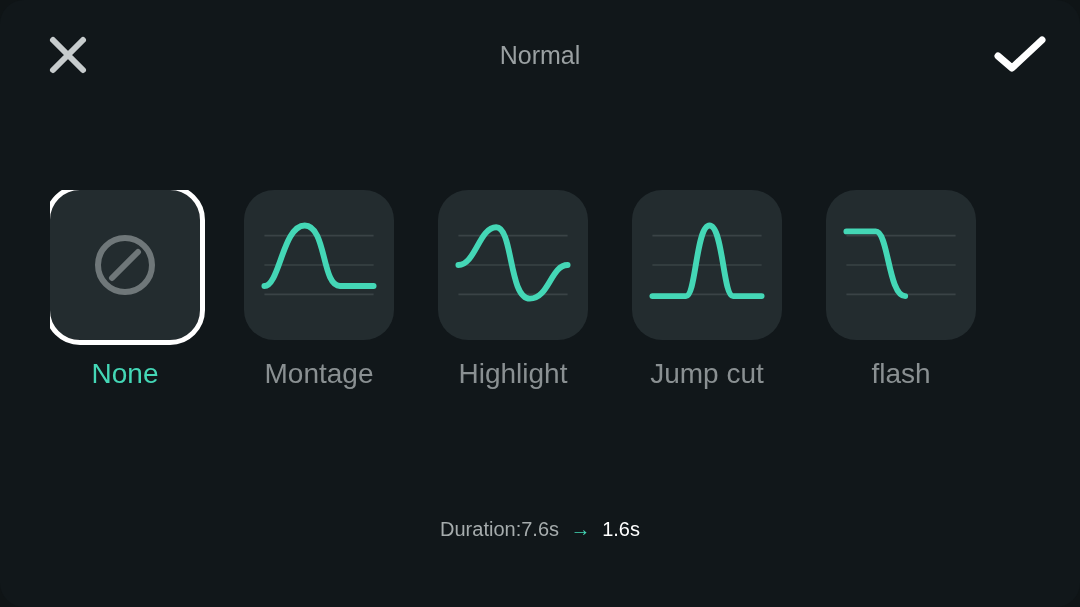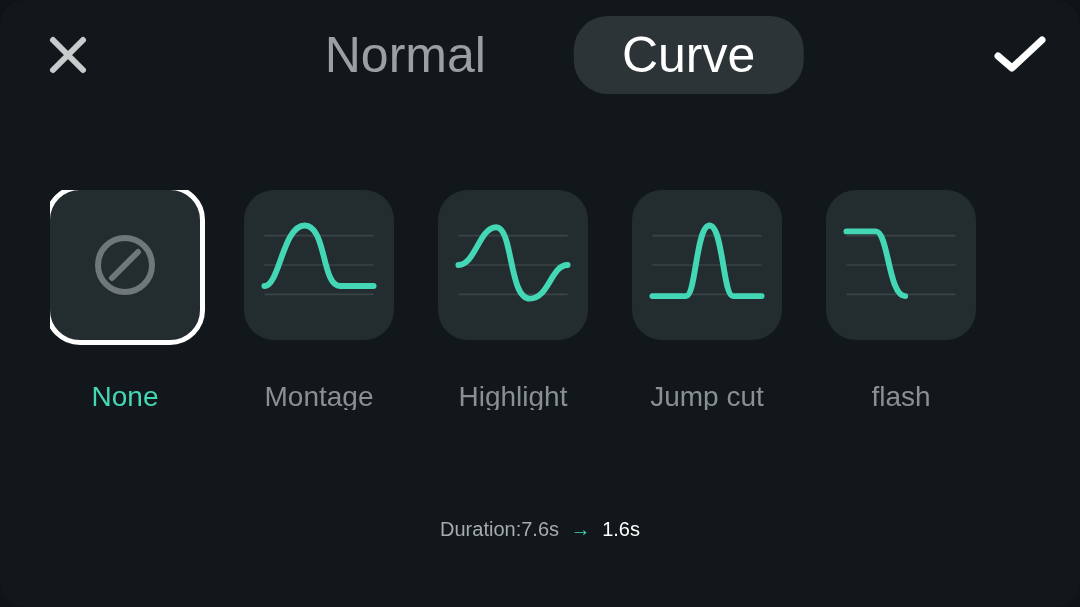--- a/index.html
+++ b/index.html
@@ -4,30 +4,30 @@
 <style>
   * { box-sizing: border-box; margin: 0; padding: 0; }
   html, body { width: 1080px; height: 607px; background: #0f1416; font-family: -apple-system, Helvetica, Arial, sans-serif; overflow: hidden; }
   .root { width: 1080px; height: 607px; position: relative; background: #11171a; border-radius: 24px; }
 
   
   .header { position: absolute; top: 20px; left: 0; right: 0; height: 70px; display: flex; align-items: center; }
   .close-btn { position: absolute; left: 44px; top: 50%; transform: translateY(-50%); width: 48px; height: 48px; display:flex; align-items:center; justify-content:center; cursor:pointer; }
   .confirm-btn { position: absolute; right: 30px; top: 50%; transform: translateY(-50%); width: 60px; height: 48px; display:flex; align-items:center; justify-content:center; cursor:pointer; }
   .tabs { position: absolute; left: 50%; transform: translateX(-50%); display: flex; align-items: center; gap: 40px; }
-  .tab { font-size: 50px; color: #9aa0a2; padding: 10px 48px; border-radius: 34px; cursor:pointer; }
+  .tab { font-size: 25px; color: #9aa0a2; padding: 10px 48px; border-radius: 34px; cursor:pointer; }
   .tab.active { color: #ffffff; background: #2c3437; }
 
   
   .options { position: absolute; top: 190px; left: 50px; right: 0; height: 220px; display: flex; gap: 44px; align-items: flex-start; overflow: hidden; }
   .option { display: flex; flex-direction: column; align-items: center; gap: 18px; cursor:pointer; flex: 0 0 auto; }
   .tile { width: 150px; height: 150px; border-radius: 30px; background: #232c2f; display:flex; align-items:center; justify-content:center; position:relative; }
   .tile.selected { outline: 5px solid #ffffff; outline-offset: 0; }
   .highlight-box { position: absolute; border: 6px solid #f11c1c; pointer-events: none; }
-  .opt-label { font-size: 28px; color: #8a9092; margin-top: 23px; }
+  .opt-label { font-size: 28px; color: #8a9092; }
   .opt-label.selected { color: #44d7b6; }
   .curve-tile { padding: 12px; }
   .curve-tile svg { width: 100%; height: 100%; }
 
   
   .duration { position: absolute; bottom: 66px; left: 0; right: 0; text-align: center; font-size: 20px; color: #a6acad; }
   .duration .arrow { color: #44d7b6; margin: 0 6px; font-weight: bold; }
   .duration .new-dur { color: #ffffff; }
 </style>
 </head>
@@ -36,21 +36,20 @@
 <div class="root">
 
   <div class="header">
     <div class="close-btn">
       <svg width="42" height="42" viewBox="0 0 42 42">
         <path d="M6 6 L36 36 M36 6 L6 36" stroke="#c7cccd" stroke-width="6" stroke-linecap="round" fill="none"></path>
       </svg>
     </div>
     <div class="tabs">
       <div class="tab">Normal</div>
-      <div class="tab active">Curve</div>
     </div>
     <div class="confirm-btn">
       <svg width="56" height="42" viewBox="0 0 56 42">
         <path d="M6 22 L20 34 L50 6" stroke="#ffffff" stroke-width="7" stroke-linecap="round" stroke-linejoin="round" fill="none"></path>
       </svg>
     </div>
   </div>
 
   <div class="options">
 

